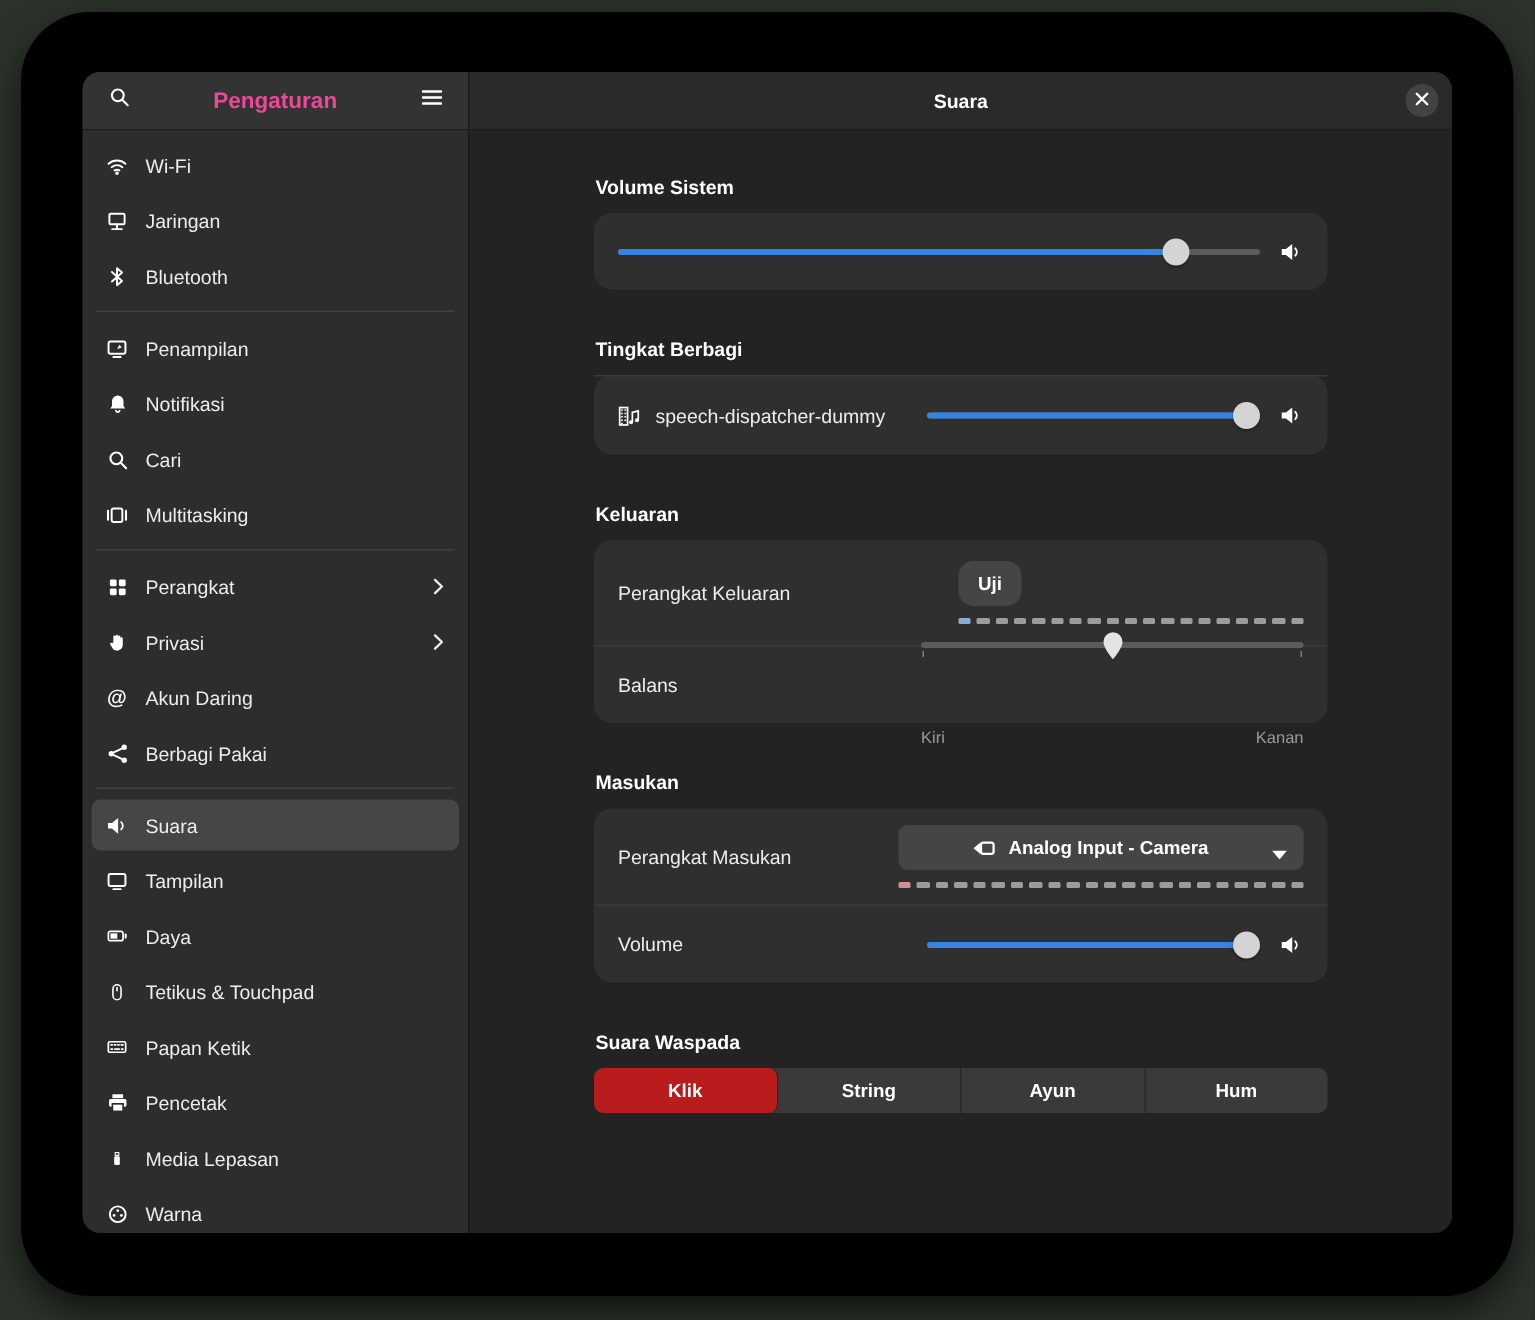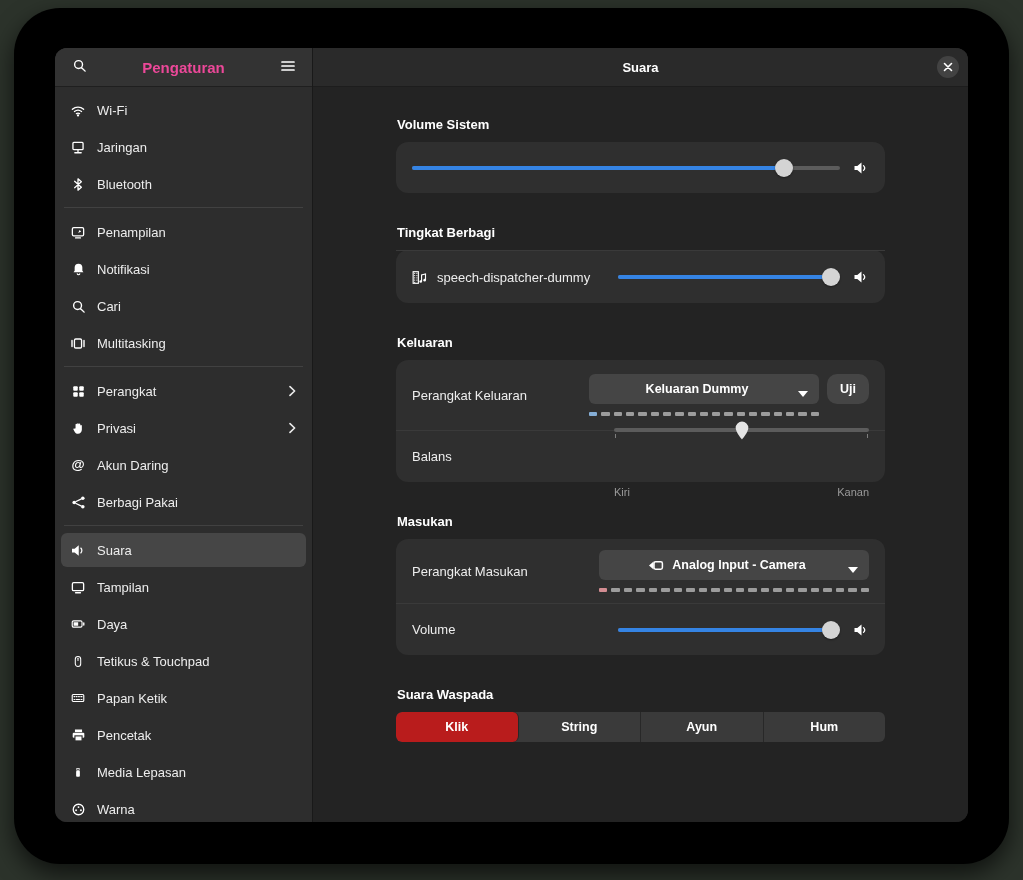--- a/index.html
+++ b/index.html
@@ -365,28 +365,20 @@
           </div>
         </div>
 
         <div class="section">
           <div class="sec-heading">Keluaran</div>
           <div class="card">
             <div class="row" style="min-height:70px;">
               <div class="row-label grow">Perangkat Keluaran</div>
               <div class="ctrl-col">
                 <div class="ctrl-row">
-                  <div class="dropdown" style="width:230px;">
-                    <span>Keluaran Dummy</span>
-                    <span class="caret">
-                      <svg width="10" height="6" viewBox="0 0 10 6">
-                          <path d="M0 0h10L5 6z" fill="#fff"></path>
-                        </svg>
-                    </span>
-                  </div>
                   <div class="btn">Uji</div>
                 </div>
                 <div class="meter" style="width:230px;">
                     <span style="background: rgb(133, 174, 214);"></span>
                     <span></span>
                     <span></span>
                     <span></span>
                     <span></span>
                     <span></span>
                     <span></span>

